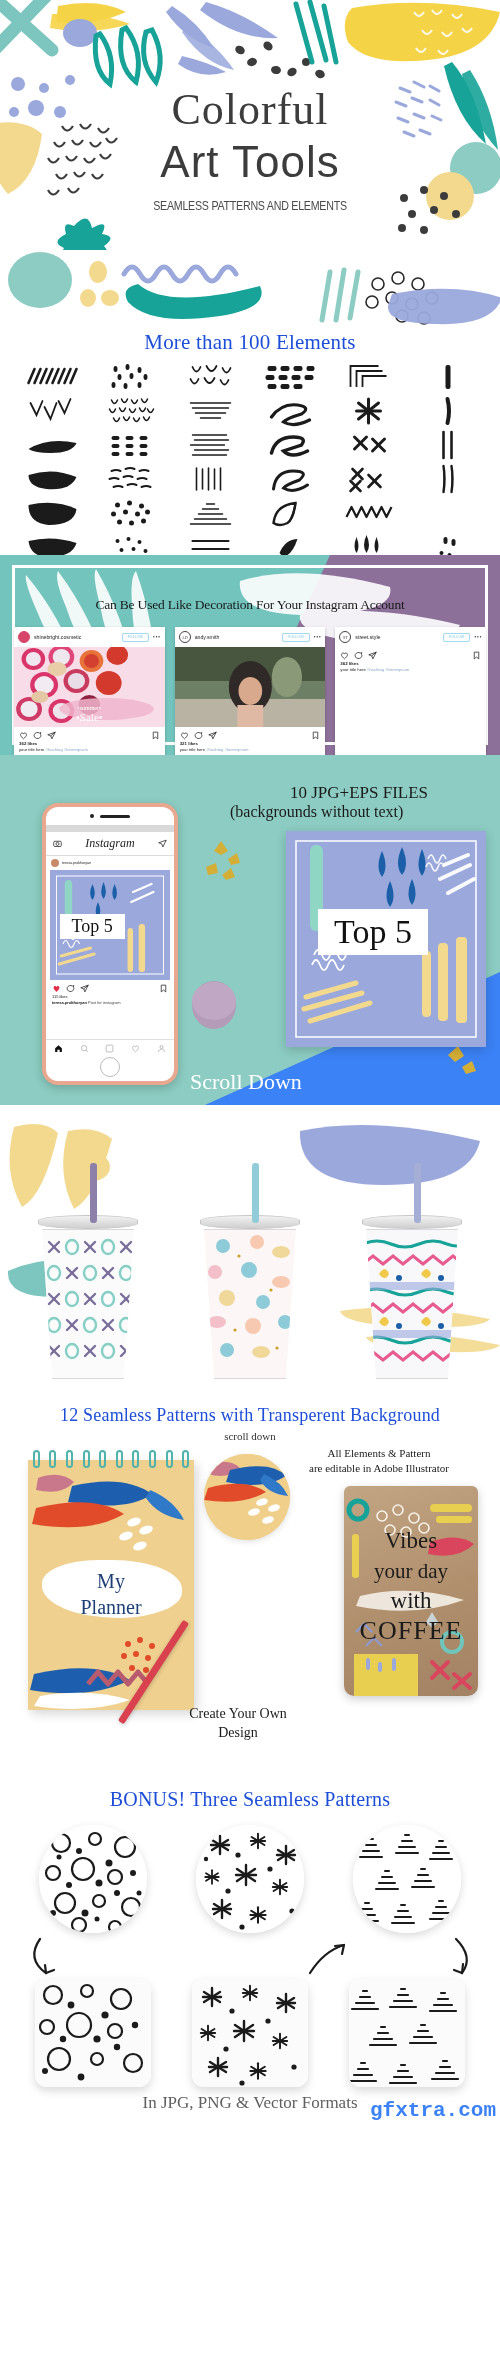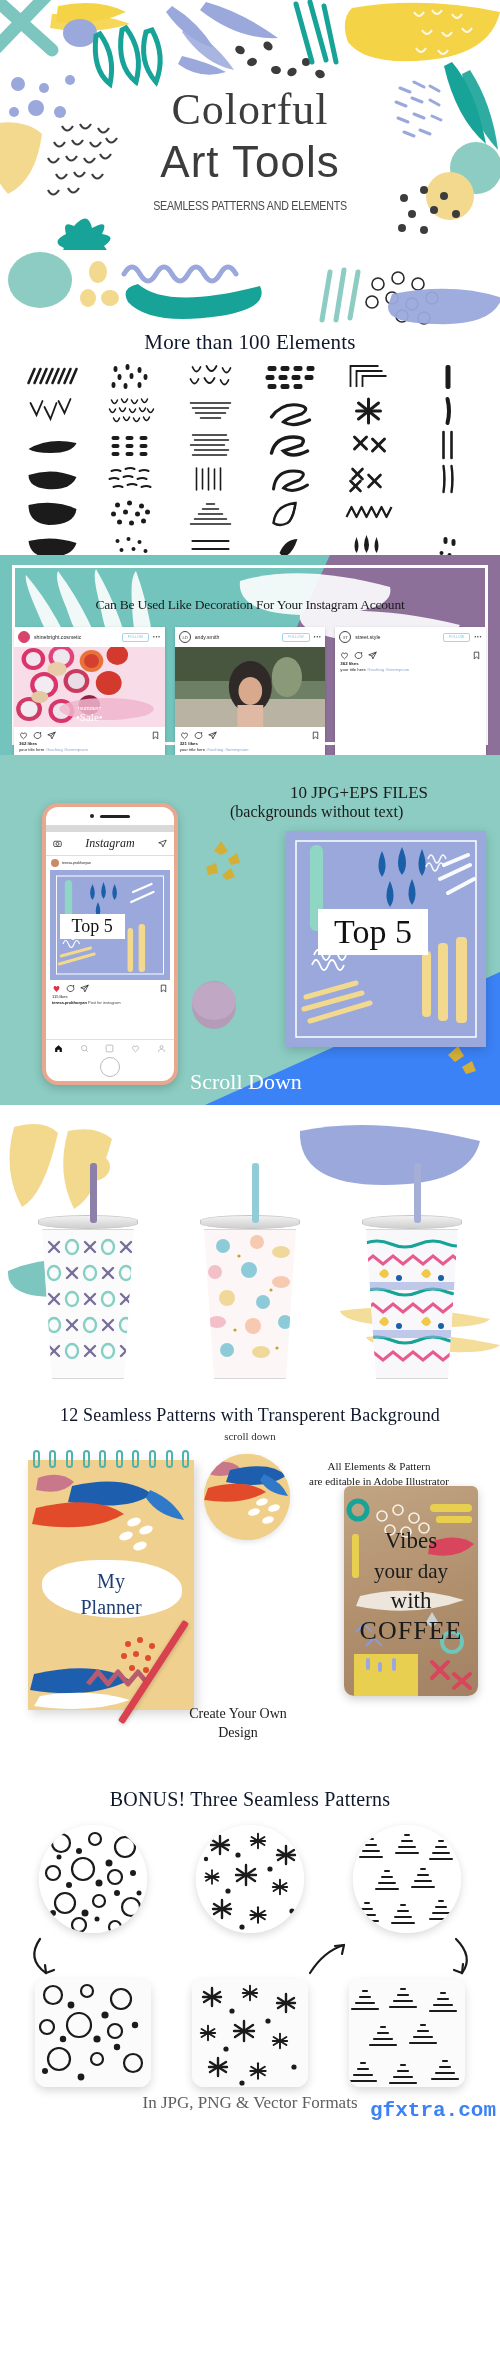--- a/index.html
+++ b/index.html
@@ -25,21 +25,21 @@
   }
   .hero-sub {
     position: absolute; left: 0; right: 0; top: 198px; text-align: center;
     font-family: "Liberation Sans", sans-serif; font-size: 13px;
     letter-spacing: -0.3px; color: #4a4a4a; transform: scaleX(0.82); z-index: 6;
   }
 
   
   .sec-title {
     text-align: center; font-family: "Liberation Serif", serif;
-    color: #0f172a; font-size: 21px; letter-spacing: 0.2px;
+    color: #1d4ed8; font-size: 21px; letter-spacing: 0.2px;
   }
   .sec-sub { text-align:center; font-family:"Liberation Serif",serif; font-size:11px; color:#333; }
 
   
   .elements { position: relative; height: 200px; background: #fff; padding: 6px 14px 0; }
   .egrid { display: grid; grid-template-columns: repeat(6, 1fr); gap: 2px; }
   .ecell { height: 32px; display: flex; align-items: center; justify-content: center; }
   .ecell svg { width: 100%; height: 100%; }
 
   
@@ -124,21 +124,21 @@
   .ring { width:7px; height:18px; border:2px solid #4fb3ac; border-radius:4px; background:transparent; }
   .np-title { position:absolute; left:0; right:0; top:108px; text-align:center;
               font-family:"Liberation Serif",serif; font-size:20px; color:#1d3f75; line-height:26px; }
   .np-white { position:absolute; left:14px; top:100px; width:140px; height:58px; background:#fff;
               border-radius:40% 50% 45% 55%; }
   .coaster { position:absolute; left:204px; top:12px; width:86px; height:86px; border-radius:50%;
              background:#f0cf8a; overflow:hidden; box-shadow:0 2px 6px rgba(0,0,0,.12); }
   .pencil { position:absolute; left:150px; top:170px; width:7px; height:120px; background:#d9414e;
             transform:rotate(33deg); border-radius:2px; box-shadow:1px 1px 4px rgba(0,0,0,.2); }
   .ai-note { position:absolute; right:6px; top:4px; width:230px; text-align:center;
-             font-family:"Liberation Serif",serif; font-size:11px; color:#1b1b1b; line-height:15px;margin-top:13px; }
+             font-family:"Liberation Serif",serif; font-size:11px; color:#1b1b1b; line-height:15px; }
   .pouch { position:absolute; right:22px; top:44px; width:134px; height:210px;
            background:linear-gradient(160deg,#c2a583,#b08f6d 55%,#a38264);
            border-radius:6px 6px 10px 10px; overflow:hidden; box-shadow:0 3px 10px rgba(0,0,0,.2); }
   .pouch-txt { position:absolute; left:0; right:0; top:40px; text-align:center;
                font-family:"Liberation Serif",serif; font-size:23px; color:#1b1b1b; line-height:30px; }
   .create-own { position:absolute; left:168px; top:262px; width:140px; text-align:center;
                 font-family:"Liberation Serif",serif; font-size:14px; color:#1b1b1b; line-height:19px; }
 
   
   .bonus { position:relative; height:360px; background:#fff; }

